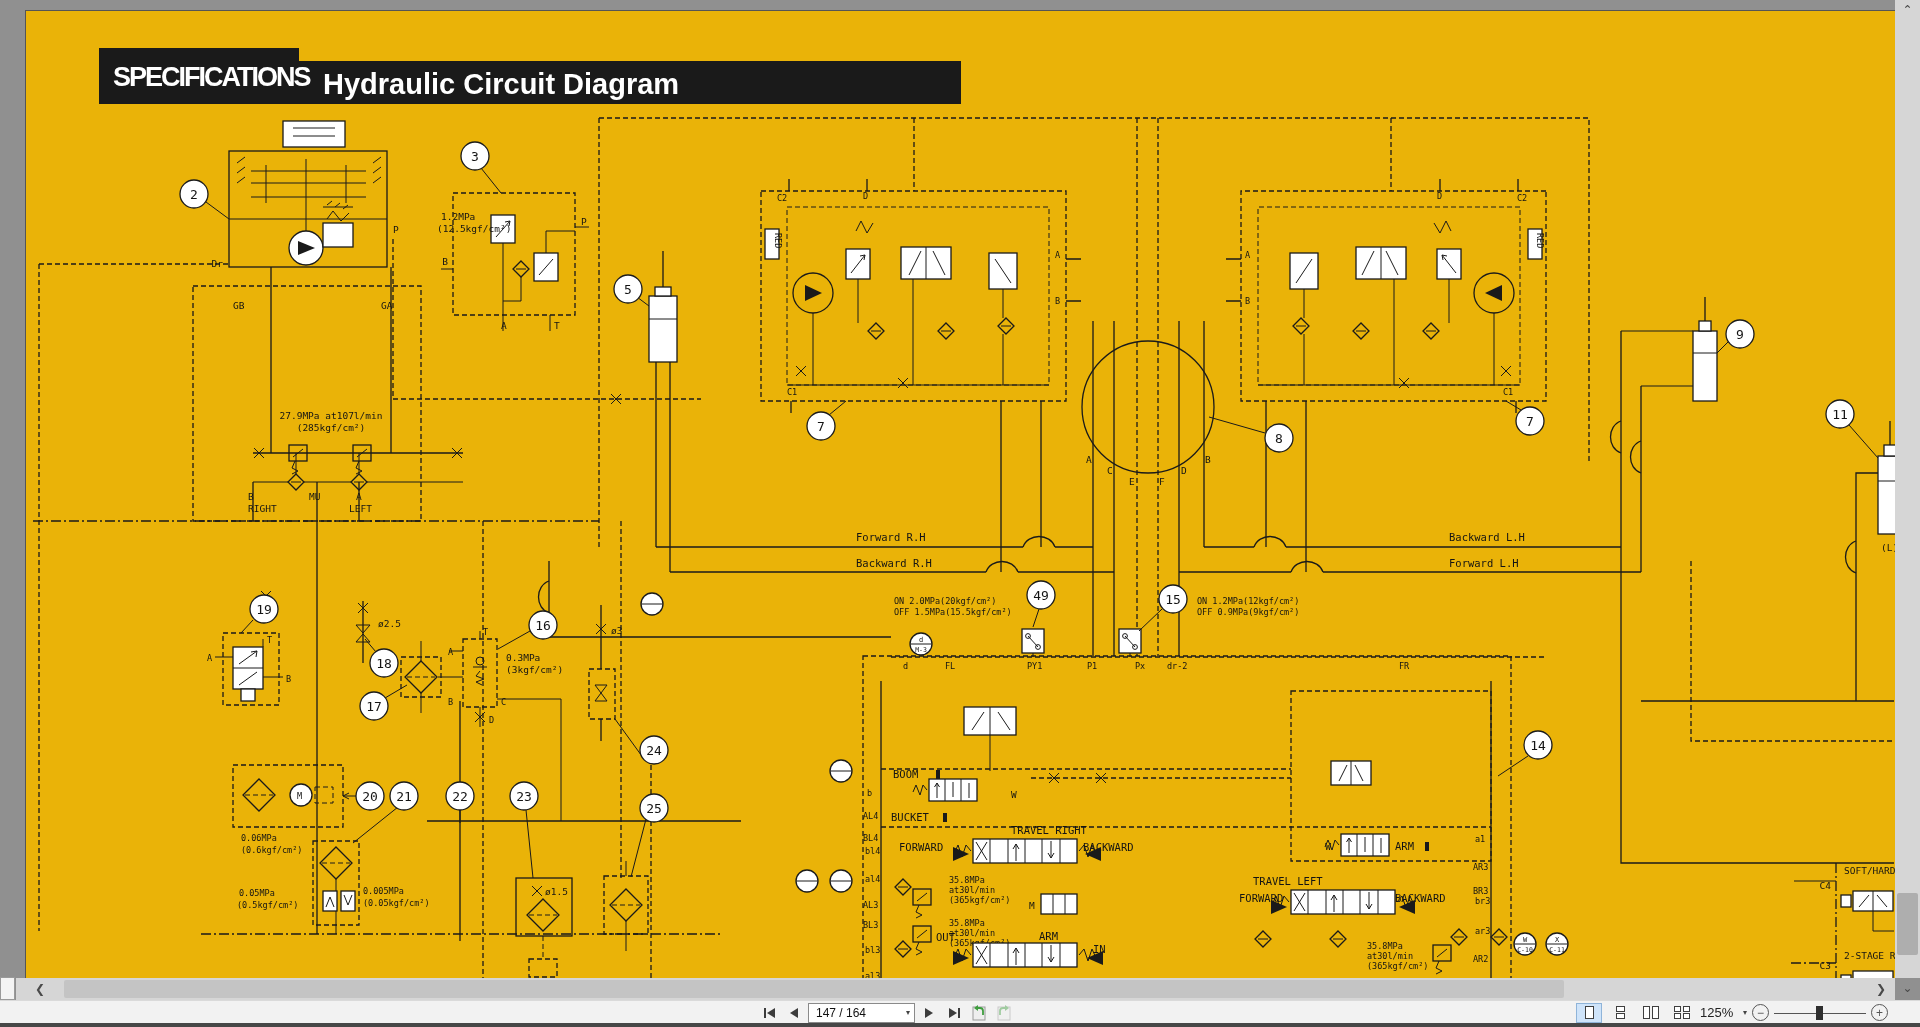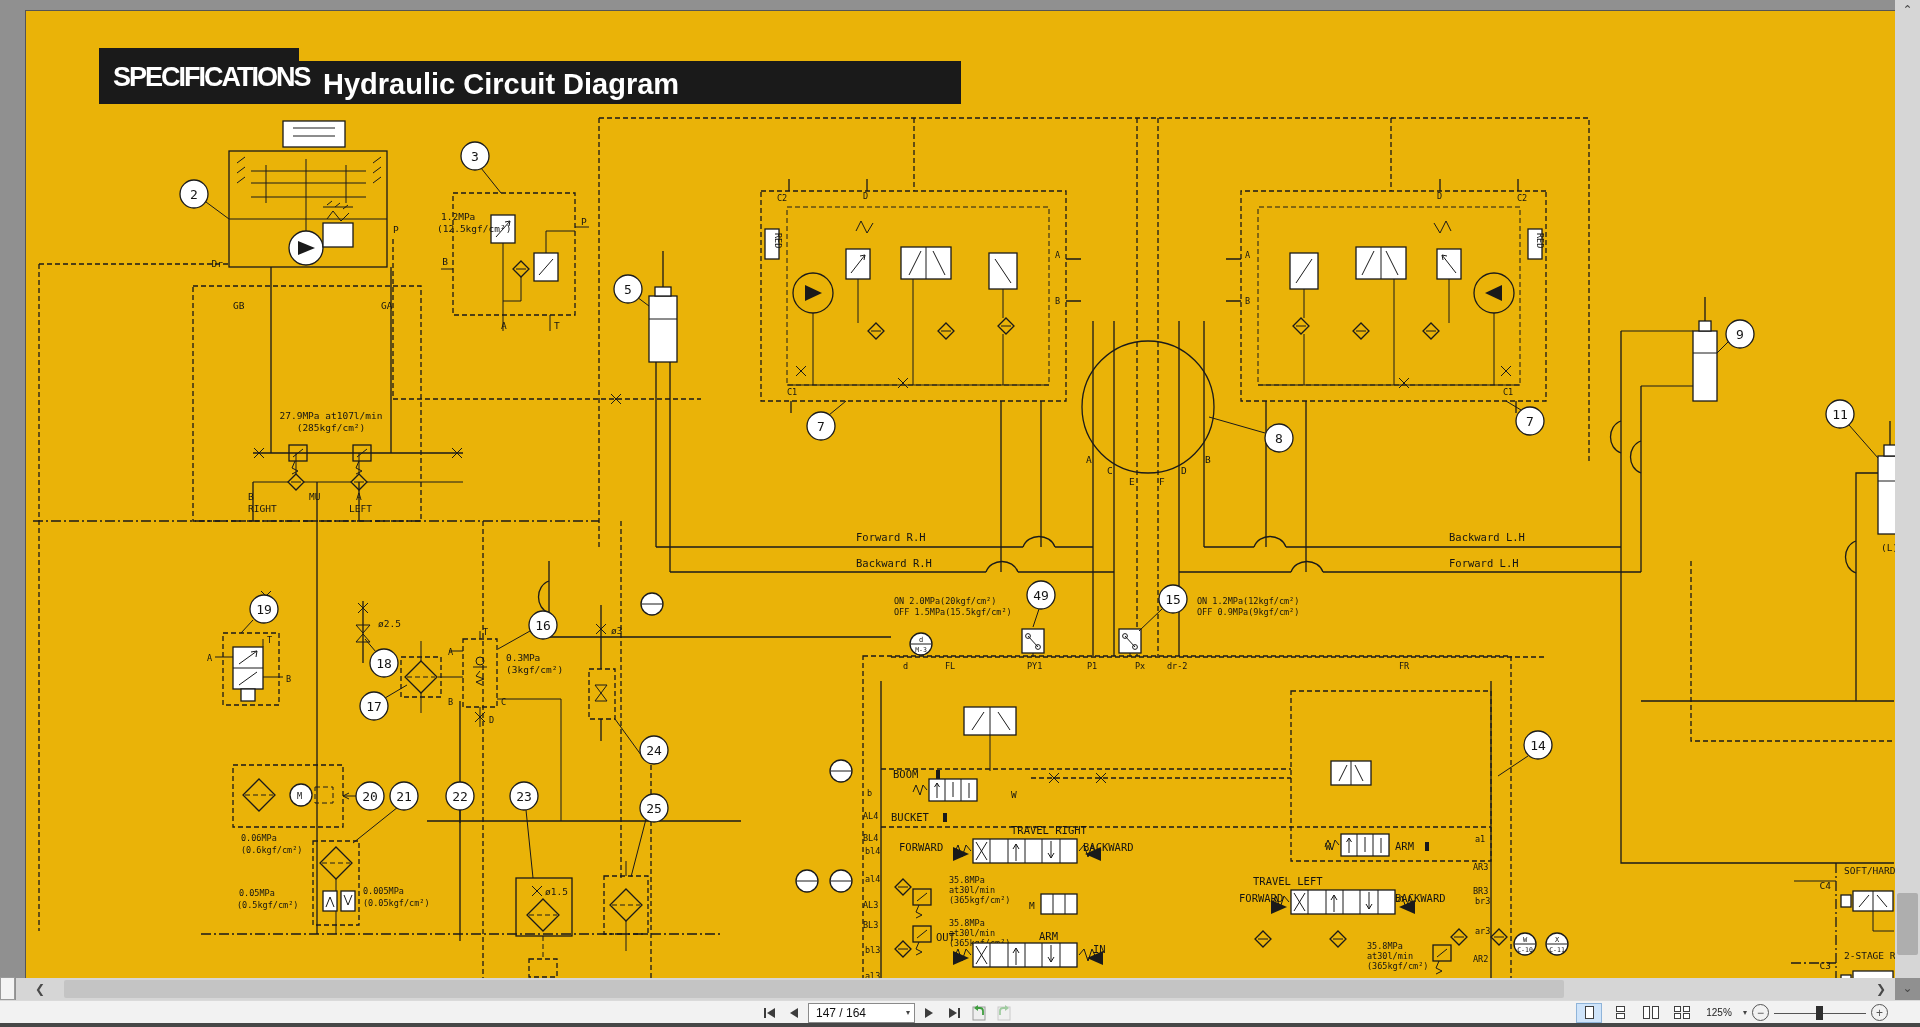--- a/index.html
+++ b/index.html
@@ -36,21 +36,21 @@
   .pagebox{width:94px;height:18px;background:#fff;border:1px solid #8a8a8a;display:flex;align-items:center;
            font-size:12px;color:#111;padding:0 4px 0 7px;justify-content:space-between;}
   .caret{font-size:8px;color:#444;}
   .histicon{width:22px;height:20px;position:relative;}
   .rgrp{position:absolute;left:1576px;top:0;height:23px;display:flex;align-items:center;gap:5px;}
   .laybtn{width:26px;height:20px;display:flex;align-items:center;justify-content:center;gap:2px;
           border:1px solid transparent;background:transparent;padding:0;}
   .laybtn.active{background:#cfe4fa;border:1px solid #8fb4d9;}
   .pg{width:9px;height:13px;border:1px solid #3f3f3f;background:#fff;box-sizing:border-box;}
   .pg.h{height:6px;} .pg.n{width:7px;}
-  .zoomlbl{font-size:10px;color:#222;min-width:38px;text-align:center;}
+  .zoomlbl{font-size:13px;color:#222;min-width:38px;text-align:left;}
   .zbtn{width:17px;height:17px;border:1.4px solid #555;border-radius:50%;color:#555;font-size:12px;
         line-height:14px;text-align:center;background:transparent;padding:0;box-sizing:border-box;}
   .slider{position:relative;width:92px;height:16px;}
   .strack{position:absolute;left:0;right:0;top:8px;height:1.6px;background:#555;}
   .shandle{position:absolute;left:42px;top:1px;width:7px;height:14px;background:#2e2e2e;}
   .bottomstrip{position:absolute;left:0;top:1023px;width:1920px;height:4px;background:#474747;}
 </style>
 </head>
 <body>
 

